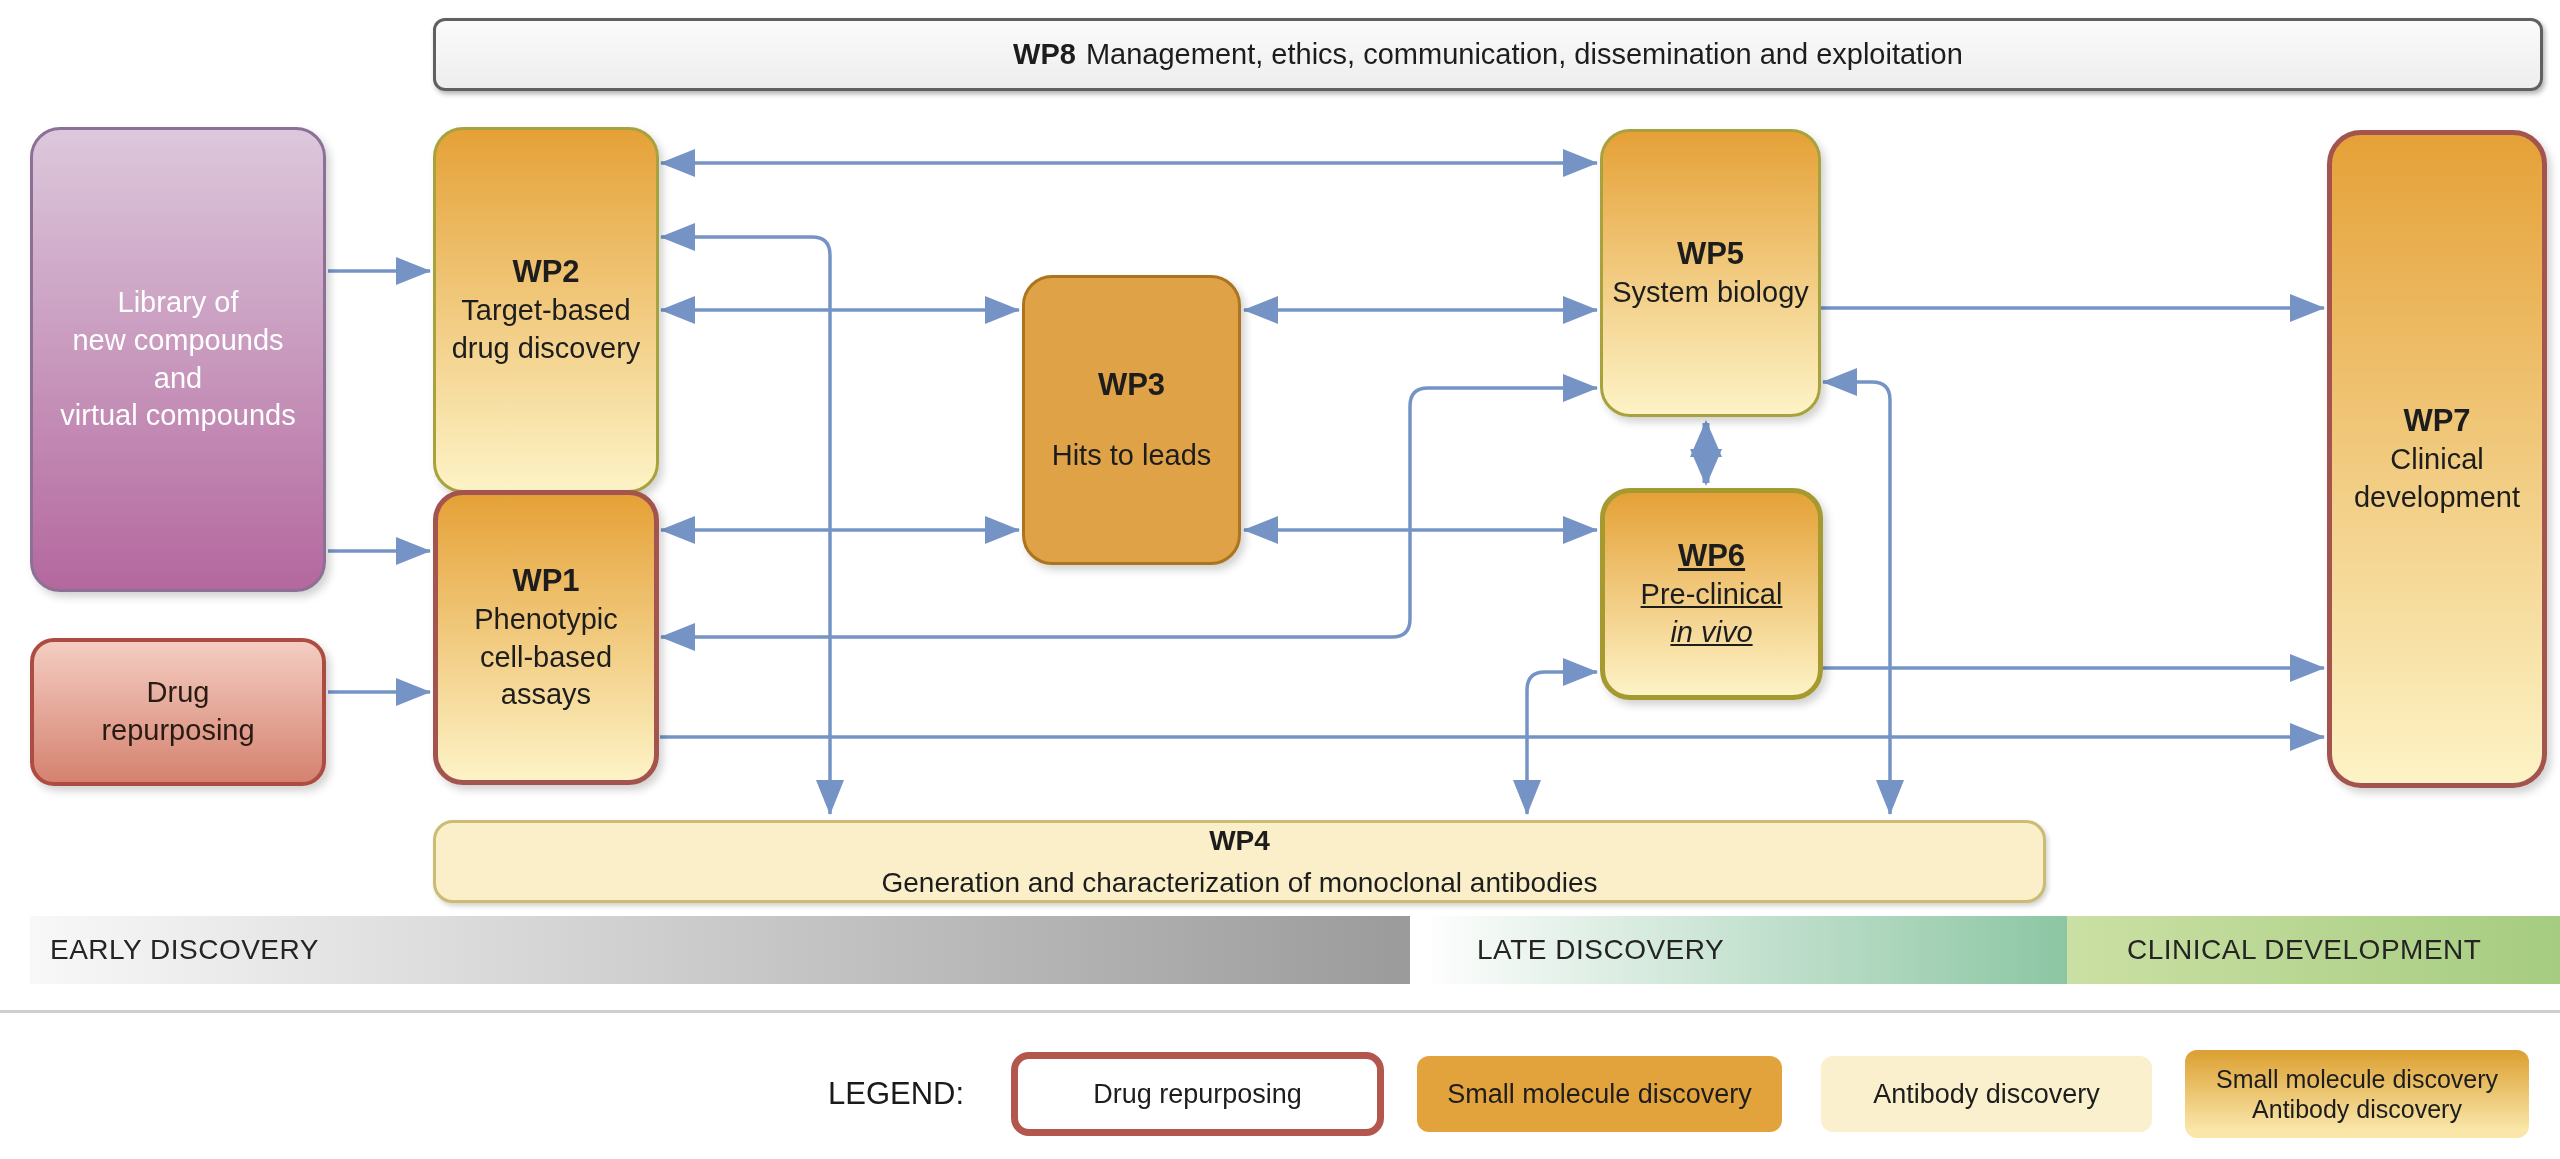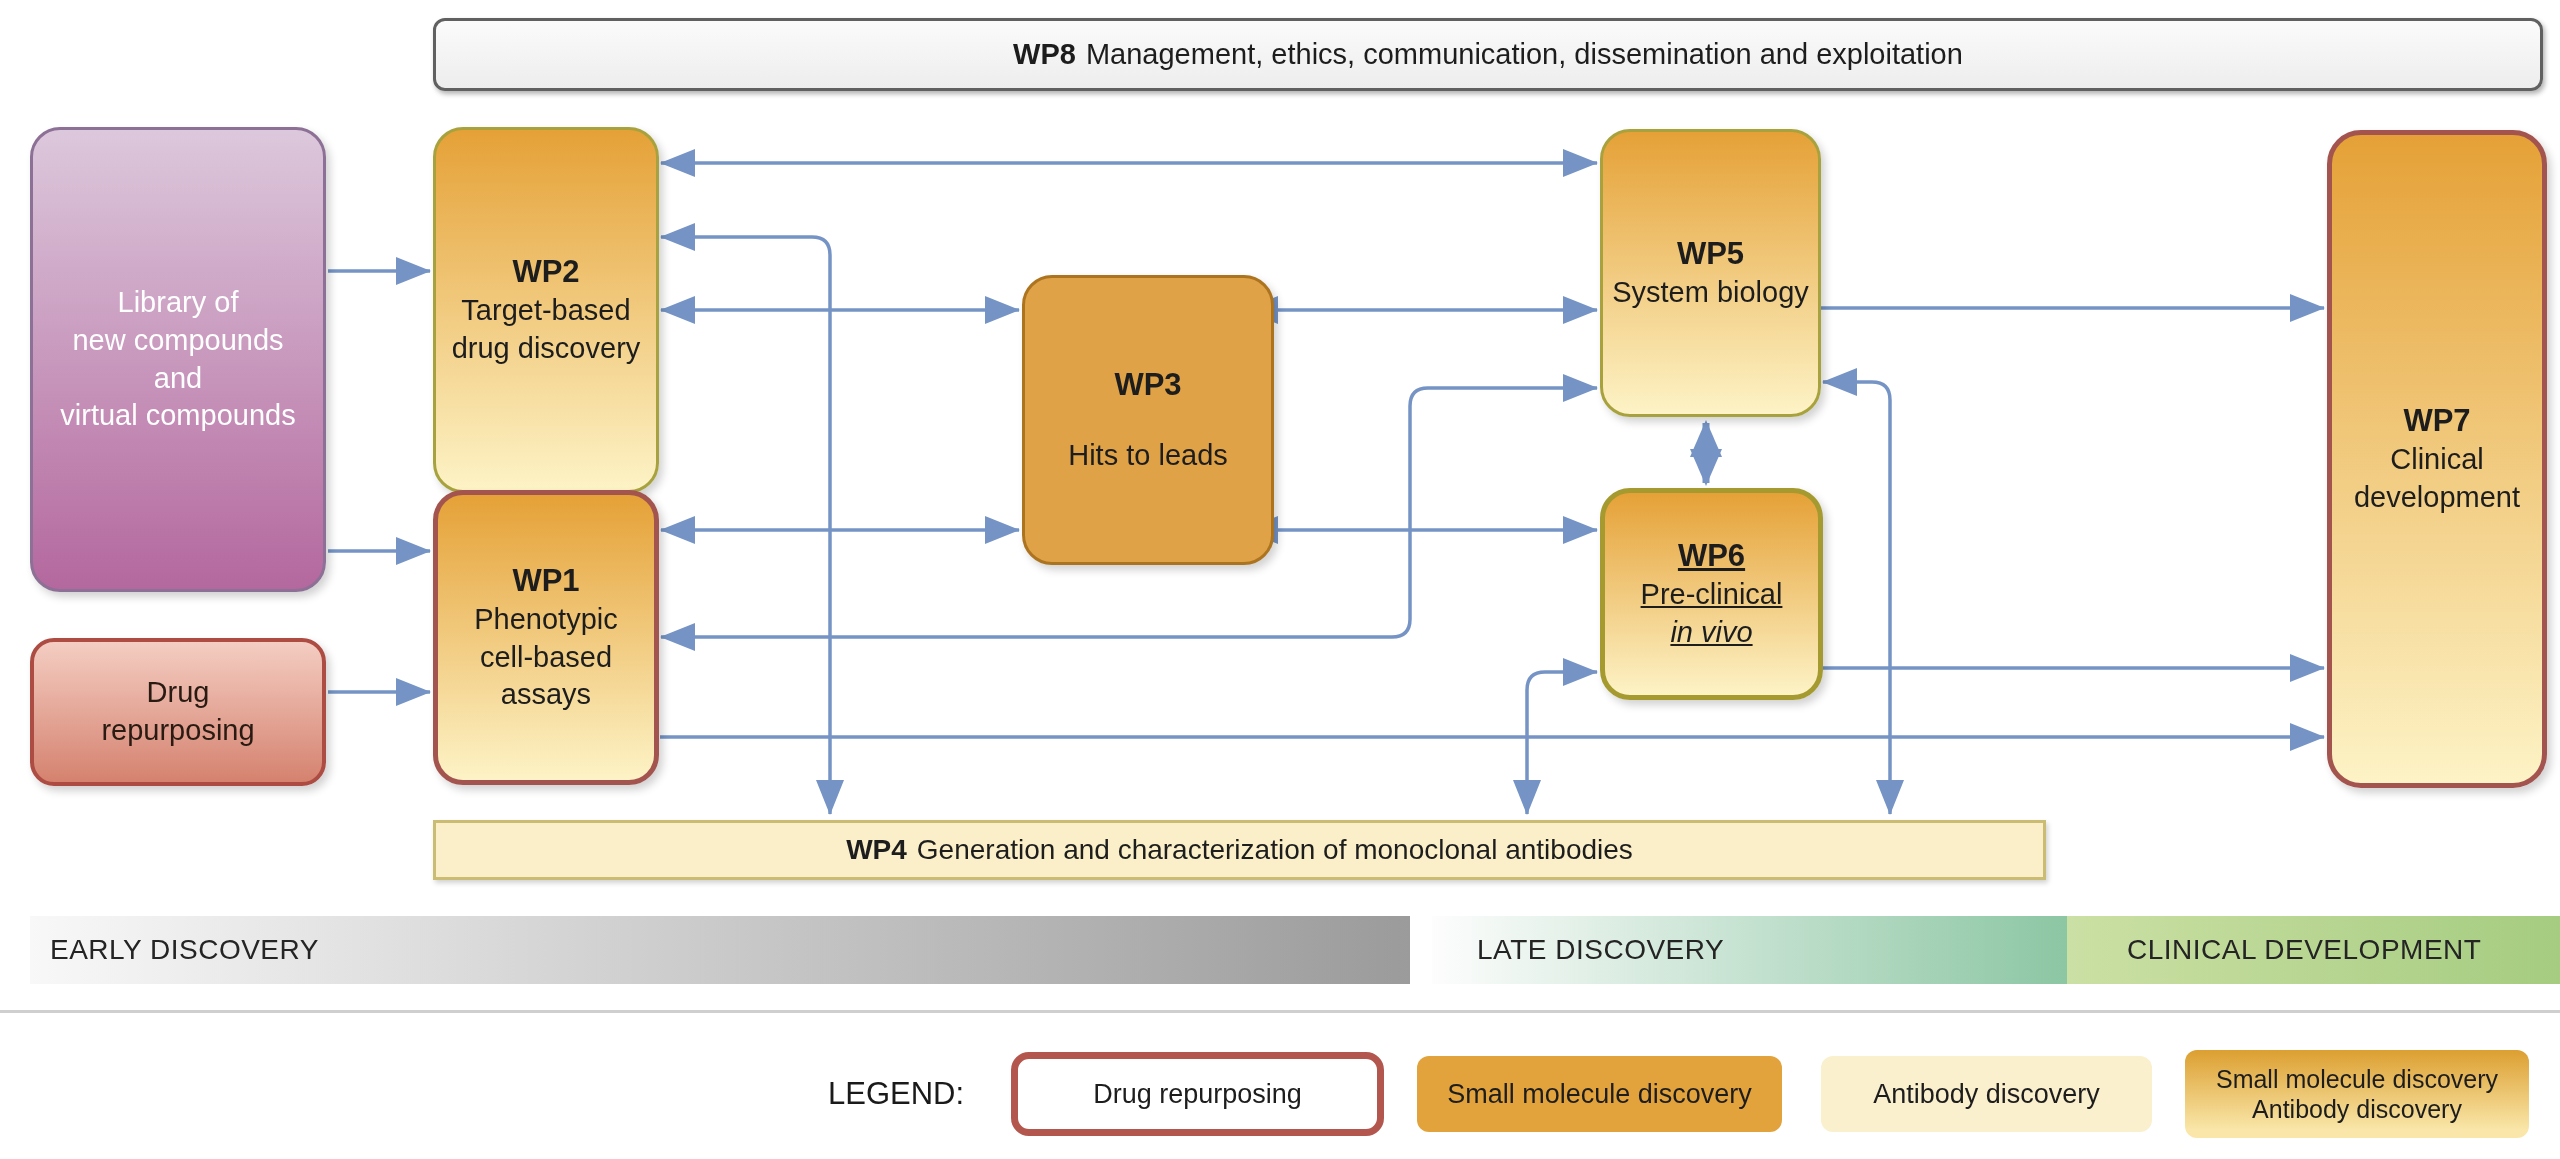--- a/index.html
+++ b/index.html
@@ -43,28 +43,28 @@
           background:linear-gradient(180deg,var(--purple-top) 0%,var(--purple-bottom) 100%);
           border:3px solid var(--purple-border); color:#ffffff;}
   #libbox .wp-line{font-size:29px;}
 
   #drugbox{left:30px; top:638px; width:296px; height:148px; border-radius:24px;
            background:linear-gradient(180deg,var(--drug-top) 0%,var(--drug-bottom) 100%);
            border:4px solid var(--drug-border); color:#2a1b12;}
 
   #wp2{left:433px; top:127px; width:226px; height:366px; border:3px solid var(--olive-border);}
   #wp1{left:433px; top:490px; width:226px; height:295px; border:5px solid var(--red-border);}
-  #wp3{left:1022px; top:275px; width:252px; height:290px; background:var(--wp3-fill); border:3px solid var(--wp3-border);gap:32px;}
+  #wp3{left:1022px; top:275px; width:219px; height:290px; background:var(--wp3-fill); border:3px solid var(--wp3-border);gap:32px;}
   #wp5{left:1600px; top:129px; width:221px; height:288px; border:3px solid var(--olive-border);}
   #wp6{left:1600px; top:488px; width:223px; height:212px; border:5px solid var(--olive-border-dark);text-decoration:underline;}
   #wp7{left:2327px; top:130px; width:220px; height:658px; border-radius:34px; border:5px solid var(--red-border);}
 
-  #wp4bar{left:433px; top:820px; width:1613px; height:60px; border-radius:0;
+  #wp4bar{left:433px; top:820px; width:1613px; height:83px; border-radius:20px;
           background:var(--wp4-fill); border:3px solid var(--wp4-border);
-          flex-direction:row; gap:10px; box-shadow:2px 3px 5px rgba(0,0,0,0.18); font-size:28px;}
+          flex-direction:column; gap:10px; box-shadow:2px 3px 5px rgba(0,0,0,0.18); font-size:28px;}
   #wp4bar b{font-size:28px;}
 
   #phasebar{position:absolute; left:30px; top:916px; height:68px; display:flex;}
   .phase{display:flex; align-items:center; font-size:28px; letter-spacing:0.5px; color:#242424;}
   #phase-early{width:1380px; padding-left:20px; background:linear-gradient(90deg,var(--early-start),var(--early-end));}
   #phase-late{width:635px; padding-left:45px; background:linear-gradient(90deg,var(--late-start),var(--late-end));margin-left:22px;}
   #phase-clinical{width:495px; padding-left:60px; background:linear-gradient(90deg,var(--clinical-start),var(--clinical-end));}
 
   #divider{position:absolute; left:0; top:1010px; width:2560px; height:3px; background:#cfcfcf;}
 

